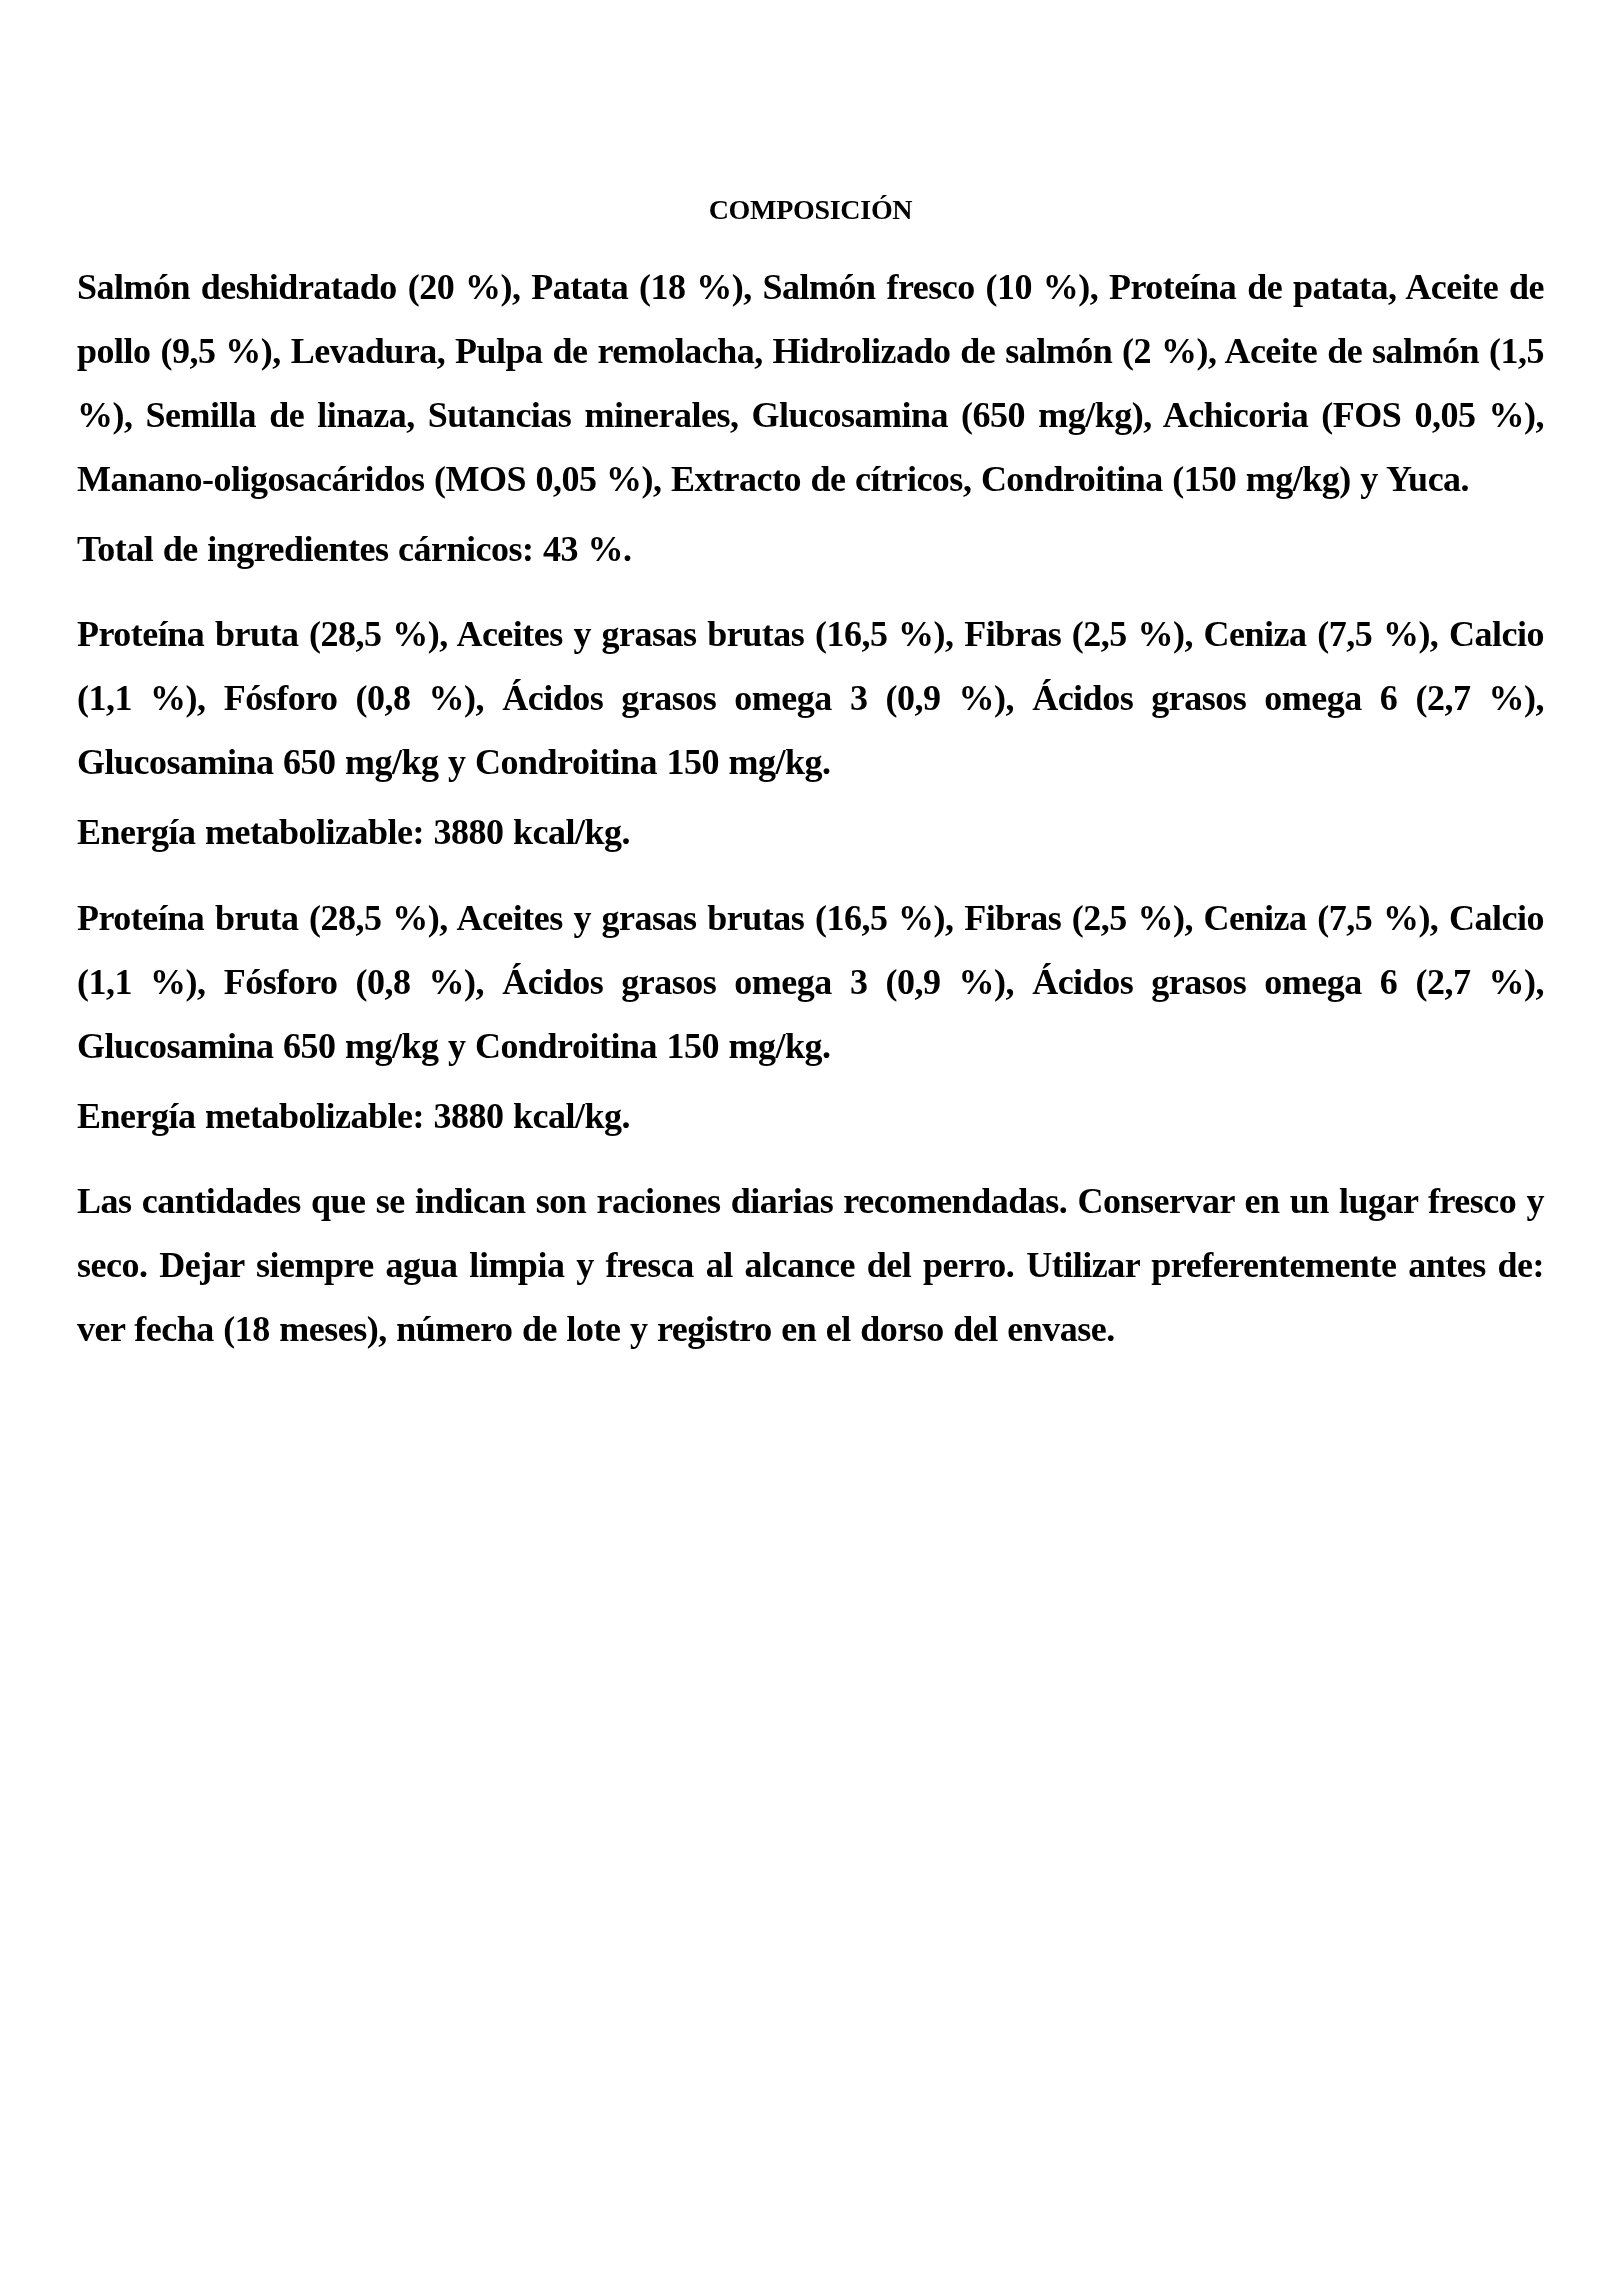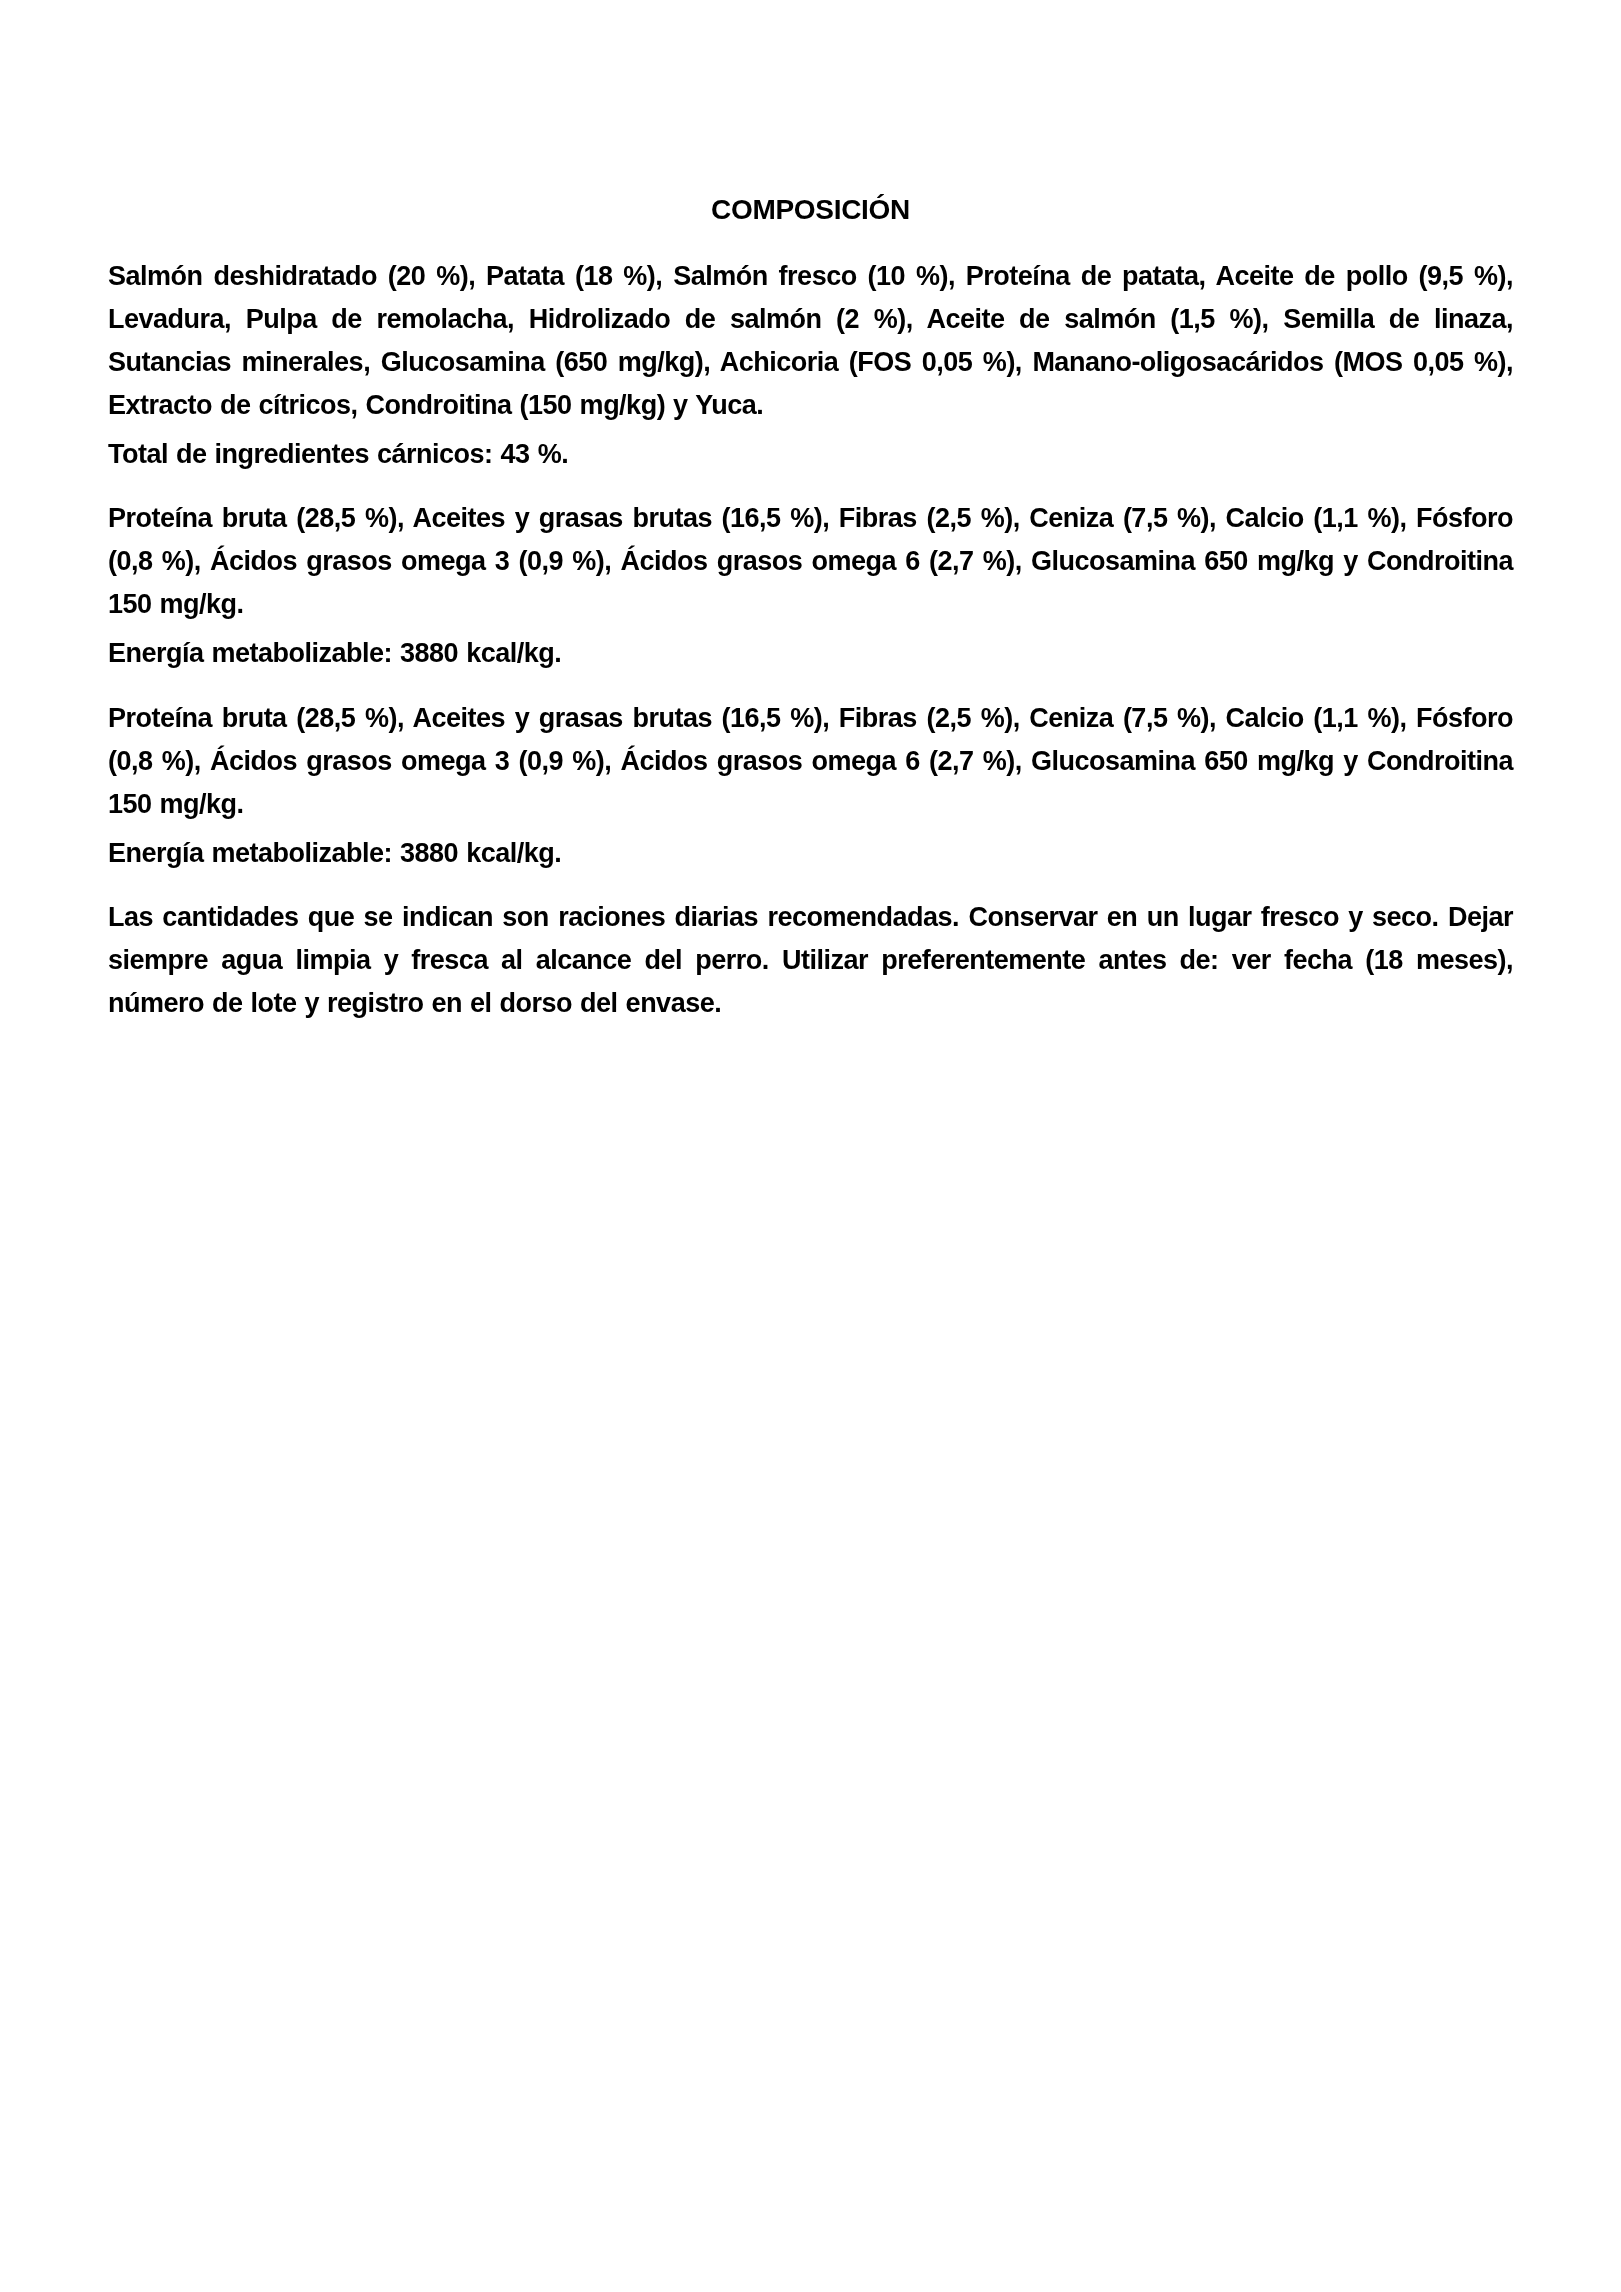--- a/index.html
+++ b/index.html
@@ -7,23 +7,23 @@
     padding: 0;
     background: #ffffff;
   }
   .page {
     position: relative;
     width: 1621px;
     height: 1806px;
     margin: 0 auto;
     background: #ffffff;
     box-sizing: border-box;
-    padding: 0 108px;
+    padding: 0 77px;
     color: #000000;
-    font-family: Liberation Sans, sans-serif;
+    font-family: Liberation Serif, serif;
     font-weight: 700;
     overflow: hidden;
   }
   .section {
     margin: 0;
     padding: 0;
   }
   .section-heading {
     margin: 157px 0 0 0;
     padding: 0;
@@ -33,22 +33,22 @@
     letter-spacing: -0.3px;
     font-weight: 700;
   }
   .section:first-child .section-heading {
     margin-top: 186px;
   }
   .body-paragraph {
     margin: 21.6px 0 0 0;
     padding: 0;
     text-align: justify;
-    font-size: 27px;
-    line-height: 43px;
+    font-size: 36px;
+    line-height: 64px;
     letter-spacing: -0.5px;
     word-spacing: 1px;
     font-weight: 700;
   }
   .body-paragraph + .body-paragraph {
     margin-top: 6px;
   }
 </style>
 </head>
 <body>

